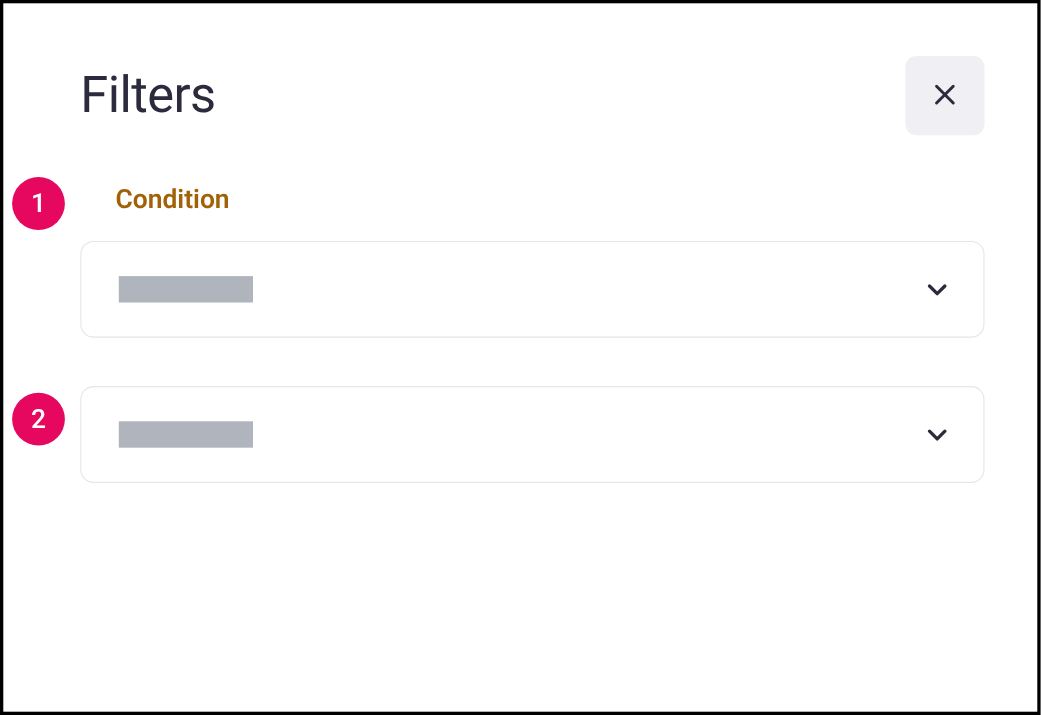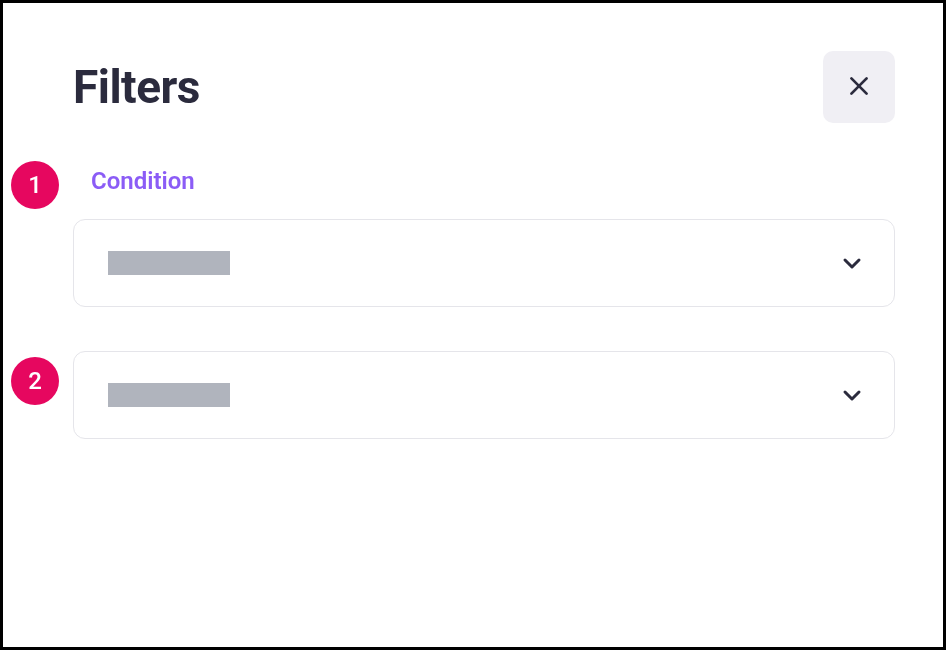--- a/index.html
+++ b/index.html
@@ -20,21 +20,21 @@
       padding: 48px 48px 0 70px;
     }
     .header {
       display: flex;
       justify-content: space-between;
       align-items: center;
       margin-bottom: 44px;
     }
     .title {
       font-size: 46px;
-      font-weight: 700;
+      font-weight: 400;
       color: #2b2b3d;
       letter-spacing: -0.5px;
     }
     .close-btn {
       width: 72px;
       height: 72px;
       background: #f0eff4;
       border: none;
       border-radius: 10px;
       display: flex;
@@ -46,23 +46,23 @@
       width: 26px;
       height: 26px;
     }
     .filter-group {
       margin-bottom: 44px;
       position: relative;
     }
     .filter-label {
       font-size: 24px;
       font-weight: 600;
-      color: #8b5cf6;
+      color: #a16207;
       margin-bottom: 24px;
-      margin-left: 18px;
+      margin-left: 32px;
     }
     .select-box {
       width: 100%;
       height: 88px;
       border: 1px solid #e5e5ea;
       border-radius: 12px;
       background: #fff;
       display: flex;
       align-items: center;
       justify-content: space-between;

